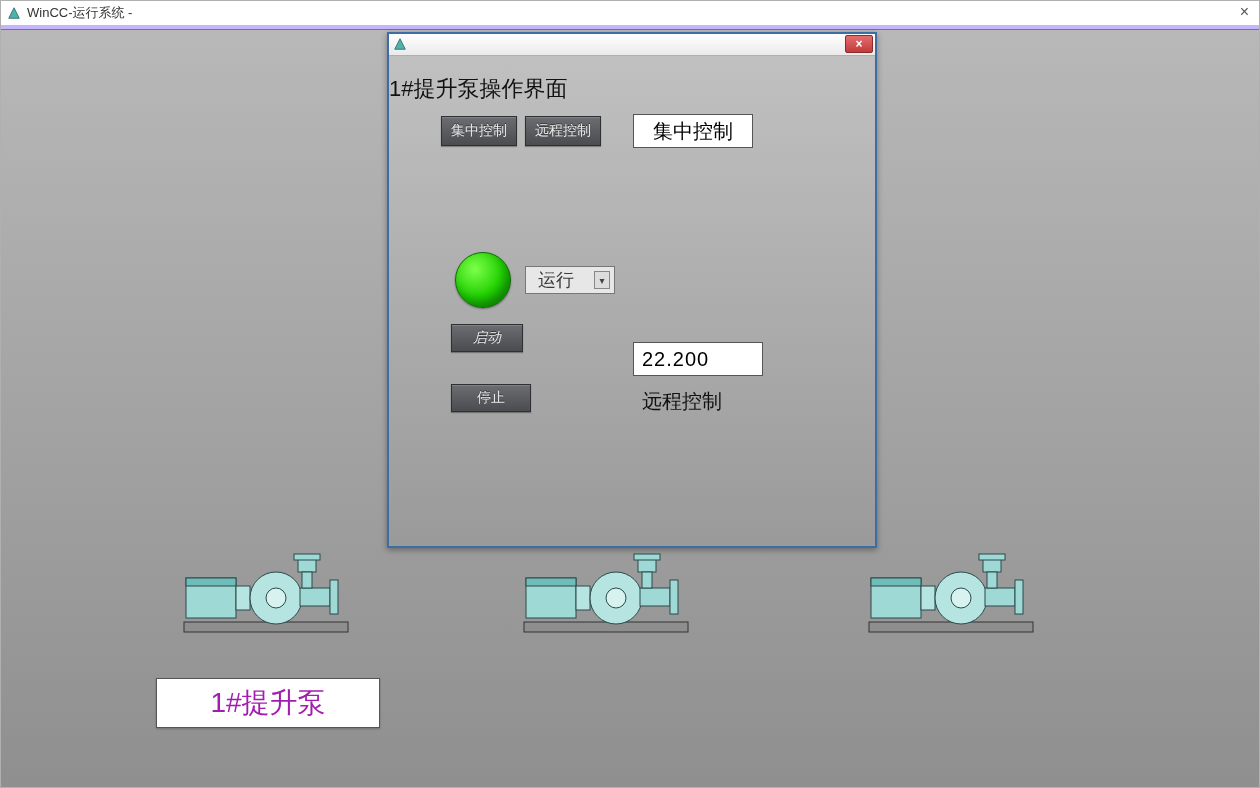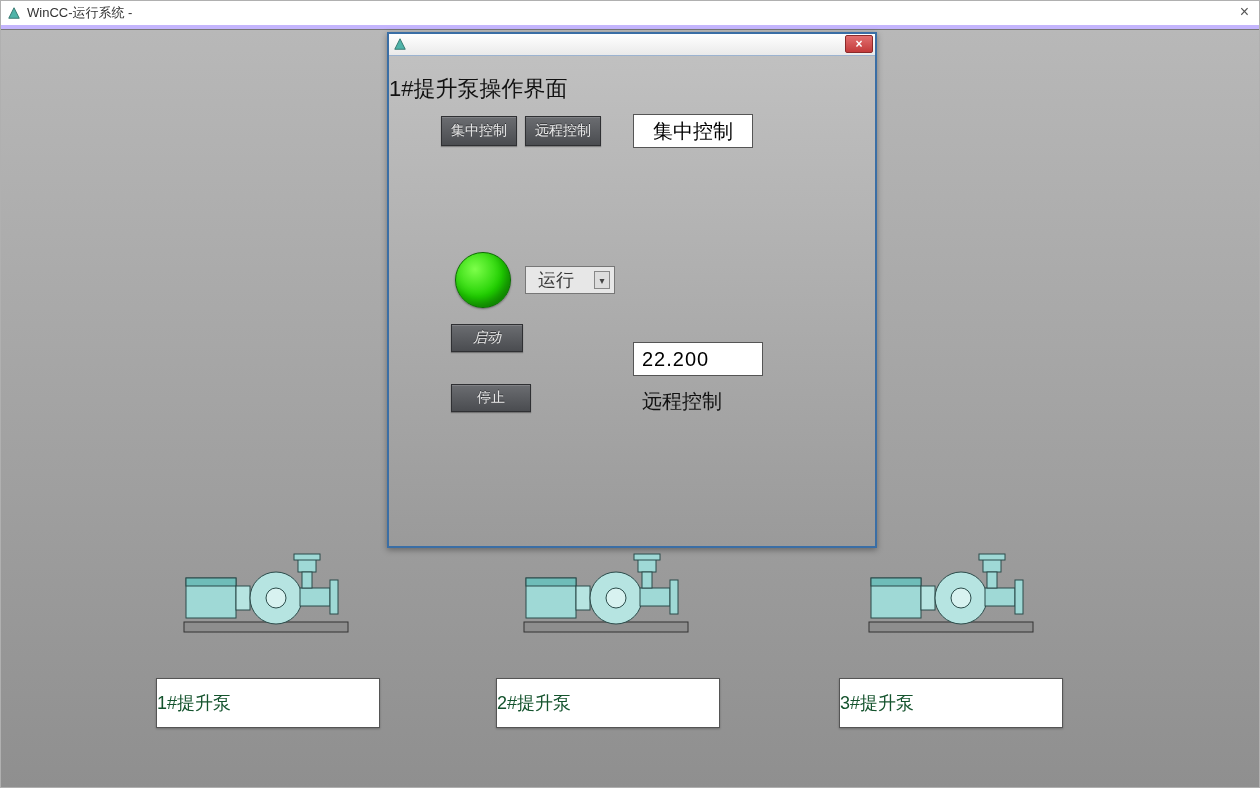--- a/index.html
+++ b/index.html
@@ -132,21 +132,21 @@
     position:absolute; width:180px; height:90px;
   }
   .pump1 { left:175px; top:520px; }
   .pump2 { left:515px; top:520px; }
   .pump3 { left:860px; top:520px; }
 
   
   .pump-label {
     position:absolute; width:224px; height:50px;
     background:#ffffff; border:1px solid #555;
-    text-align:left; font-size:18px; line-height:48px; color:#14532d;
+    text-align:center; font-size:28px; line-height:48px; color:#a21caf;
     box-shadow: 0 1px 2px rgba(0,0,0,0.25);
   }
   .pl1 { left:155px; top:648px; }
   .pl2 { left:495px; top:648px; }
   .pl3 { left:838px; top:648px; }
 </style>
 </head>
 <body>
 
 <div class="app-window">
@@ -236,17 +236,15 @@
         <circle cx="100" cy="48" r="10" fill="#d8f2f0" stroke="#2b4b4a"></circle>
         <rect x="124" y="38" width="30" height="18" fill="#9fd9d6" stroke="#2b4b4a"></rect>
         <rect x="154" y="30" width="8" height="34" fill="#9fd9d6" stroke="#2b4b4a"></rect>
         <rect x="122" y="8" width="18" height="14" fill="#9fd9d6" stroke="#2b4b4a"></rect>
         <rect x="118" y="4" width="26" height="6" fill="#9fd9d6" stroke="#2b4b4a"></rect>
         <rect x="126" y="22" width="10" height="16" fill="#9fd9d6" stroke="#2b4b4a"></rect>
       </svg>
     </div>
 
     <div class="pump-label pl1">1#提升泵</div>
-    <div class="pump-label pl2">2#提升泵</div>
-    <div class="pump-label pl3">3#提升泵</div>
 
   </div>
 </div>
 
 </body></html>

